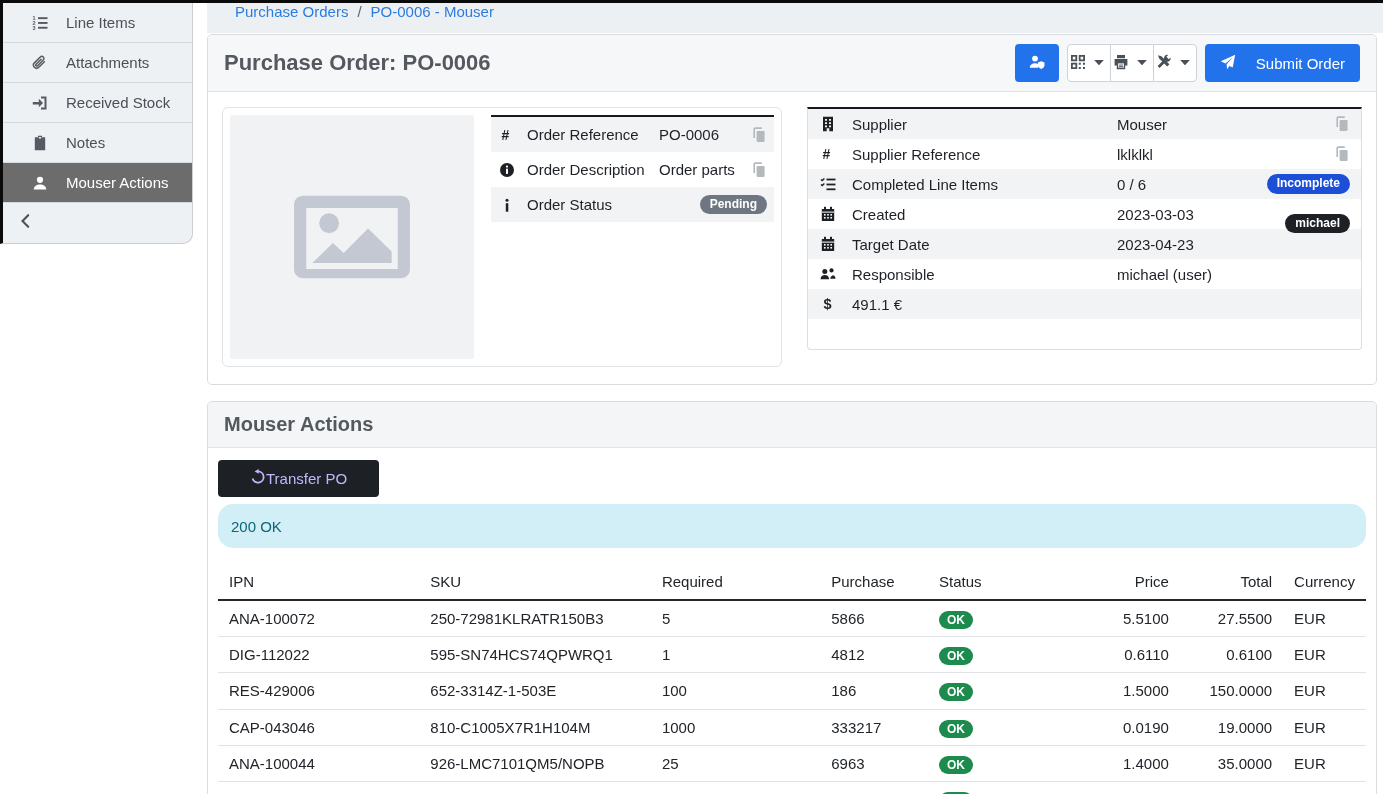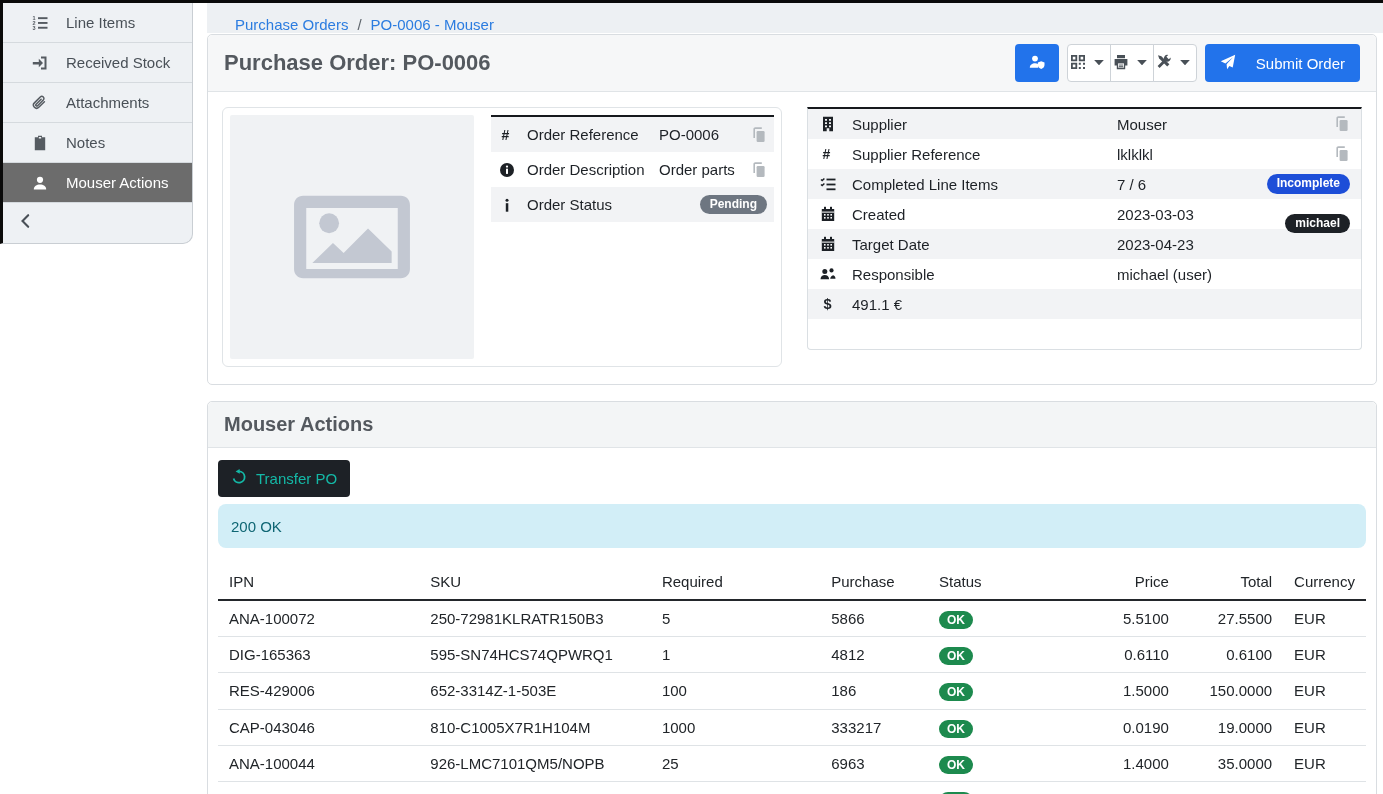--- a/index.html
+++ b/index.html
@@ -13,21 +13,21 @@
     border-left:3px solid #0a0a0a; border-bottom-right-radius:10px; overflow:hidden; flex-shrink:0; }
   .side-item { display:flex; align-items:center; height:40px; padding-left:26px;
     color:#495057; font-size:15px; cursor:pointer; border-bottom:1px solid #d5dade; }
   .side-item .ic { width:22px; height:16px; margin-right:15px; display:flex; align-items:center; justify-content:center; color:#555b61; }
   .side-item.active { background:#6c6c6c; color:#fff; }
   .side-item.active .ic { color:#fff; }
   .side-collapse { display:flex; align-items:center; height:40px; padding-left:15px; color:#495057; cursor:pointer; }
 
   
   .main { flex:1; margin-left:14px; min-width:0; }
-  .breadcrumb-bar { height:30px; background:#edf0f3; display:flex; align-items:flex-end;
+  .breadcrumb-bar { height:30px; background:#edf0f3; display:flex; align-items:flex-start;
     padding-left:28px; font-size:15px; gap:9px; }
   .link { color:#2b7ce0; text-decoration:none; cursor:pointer; }
   .crumb-sep { color:#5d646b; }
 
   .panel { border:1px solid #d9dde1; border-radius:5px; margin:1px 6px 0 0; background:#fff; }
   .panel-header { display:flex; align-items:center; justify-content:space-between;
     background:#f6f7f8; border-bottom:1px solid #e0e4e7; border-radius:5px 5px 0 0; padding:9px 16px; }
   .panel-title { font-size:22px; font-weight:700; color:#54595f; }
 
   
@@ -67,22 +67,22 @@
   .badge-gray { background:#6e7681; }
   .badge-red { background:#1d4ed8; }
   .badge-dark { background:#1d2126;margin-top:19px; }
   .badge-green { background:#1d8a4e; padding:2px 8px; }
 
   
   .panel-2 { margin-top:16px; height:420px; overflow:hidden; }
   .panel-2 .panel-header { background:#f3f5f6; padding:11px 16px; }
   .panel-title-2 { font-size:20px; font-weight:700; color:#54595f; }
   .p2-content { padding:12px 10px 0 10px; }
-  .btn-transfer { background:#1d2126; color:#14b8a6; padding:0 12px; gap:9px; height:37px; display:inline-flex; }
-  .alert-info { margin-top:7px; background:#d2eef7; color:#0f6674; border-radius:8px;
+  .btn-transfer { background:#1d2126; color:#c4b5fd; padding:0 31px; height:37px; display:inline-flex; }
+  .alert-info { margin-top:7px; background:#d2eef7; color:#0f6674; border-radius:15px;
     height:44px; display:flex; align-items:center; padding:0 13px; font-size:15px; }
 
   table.parts { width:100%; border-collapse:collapse; margin-top:18px; font-size:15px; }
   table.parts th { text-align:left; font-weight:400; padding:7px 11px 9px 11px; border-bottom:2px solid #23272b; }
   table.parts td { padding:9px 11px; }
   table.parts tbody tr + tr td { border-top:1px solid #dfe3e6; }
   table.parts .r { text-align:right; }
 </style>
 </head>
 <body>
@@ -101,33 +101,33 @@
               <text x="0.5" y="5.2" font-size="5.5" font-weight="bold">1</text>
               <text x="0.5" y="10.2" font-size="5.5" font-weight="bold">2</text>
               <text x="0.5" y="15.2" font-size="5.5" font-weight="bold">3</text>
             </svg>
           </span>
     <span>Line Items</span>
         </div>
         <div class="side-item">
           <span class="ic">
             <svg width="16" height="16" viewBox="0 0 16 16" fill="currentColor">
+              <path d="M12.4 6.7l-5.6 5.6a3.1 3.1 0 0 1-4.4-4.4L8.3 2a2.1 2.1 0 0 1 3 3L5.6 10.7a1 1 0 0 1-1.5-1.5l5-5" fill="none" stroke="currentColor" stroke-width="1.5" stroke-linecap="round"></path>
+            </svg>
+          </span>
+    <span>Attachments</span>
+        </div>
+        <div class="side-item">
+          <span class="ic">
+            <svg width="16" height="16" viewBox="0 0 16 16" fill="currentColor">
               <path d="M9 1.5h5.5v13H9v-2h3.5v-9H9z"></path>
               <path d="M6.8 3.8l4.2 4.2-4.2 4.2V9.5H.8v-2.6h6z"></path>
             </svg>
           </span>
     <span>Received Stock</span>
-        </div>
-        <div class="side-item">
-          <span class="ic">
-            <svg width="16" height="16" viewBox="0 0 16 16" fill="currentColor">
-              <path d="M12.4 6.7l-5.6 5.6a3.1 3.1 0 0 1-4.4-4.4L8.3 2a2.1 2.1 0 0 1 3 3L5.6 10.7a1 1 0 0 1-1.5-1.5l5-5" fill="none" stroke="currentColor" stroke-width="1.5" stroke-linecap="round"></path>
-            </svg>
-          </span>
-    <span>Attachments</span>
         </div>
         <div class="side-item">
           <span class="ic">
             <svg width="16" height="16" viewBox="0 0 16 16" fill="currentColor">
               <path d="M6 0.8h4v1.4h3.2v13H2.8v-13H6zM6.8 2v1.6h2.4V2z"></path>
             </svg>
           </span>
     <span>Notes</span>
         </div>
         <div class="side-item active">
@@ -308,21 +308,21 @@
               <span class="ic">
                 <svg width="16" height="16" viewBox="0 0 16 16" fill="currentColor">
                   <path d="M1 3.4l1.2 1.2L4.4 2.4" fill="none" stroke="currentColor" stroke-width="1.4"></path>
                   <path d="M1 8.4l1.2 1.2 2.2-2.2" fill="none" stroke="currentColor" stroke-width="1.4"></path>
                   <rect x="6.5" y="2.6" width="9" height="1.8"></rect>
                   <rect x="6.5" y="7.6" width="9" height="1.8"></rect>
                   <rect x="6.5" y="12.4" width="9" height="1.8"></rect>
                 </svg>
               </span>
     <span class="lbl">Completed Line Items</span>
-              <span class="val">7 / 6</span>
+              <span class="val">0 / 6</span>
               <span class="tail">
                 <span class="badge badge-red">Incomplete</span>
               </span>
             </div>
             <div class="d-row">
               <span class="ic">
                 <svg width="16" height="16" viewBox="0 0 16 16" fill="currentColor">
                   <path d="M1.8 3h12.4v12H1.8z"></path>
                   <rect x="4" y="0.8" width="2" height="3.4"></rect>
                   <rect x="10" y="0.8" width="2" height="3.4"></rect>
@@ -434,21 +434,21 @@
                 <td>ANA-100072</td>
      <td>250-72981KLRATR150B3</td>
      <td>5</td>
      <td>5866</td>
      <td><span class="badge badge-green">OK</span></td>
      <td class="r">5.5100</td>
      <td class="r">27.5500</td>
      <td>EUR</td>
               </tr>
               <tr>
-                <td>DIG-165363</td>
+                <td>DIG-112022</td>
      <td>595-SN74HCS74QPWRQ1</td>
      <td>1</td>
      <td>4812</td>
      <td><span class="badge badge-green">OK</span></td>
      <td class="r">0.6110</td>
      <td class="r">0.6100</td>
      <td>EUR</td>
               </tr>
               <tr>
                 <td>RES-429006</td>

